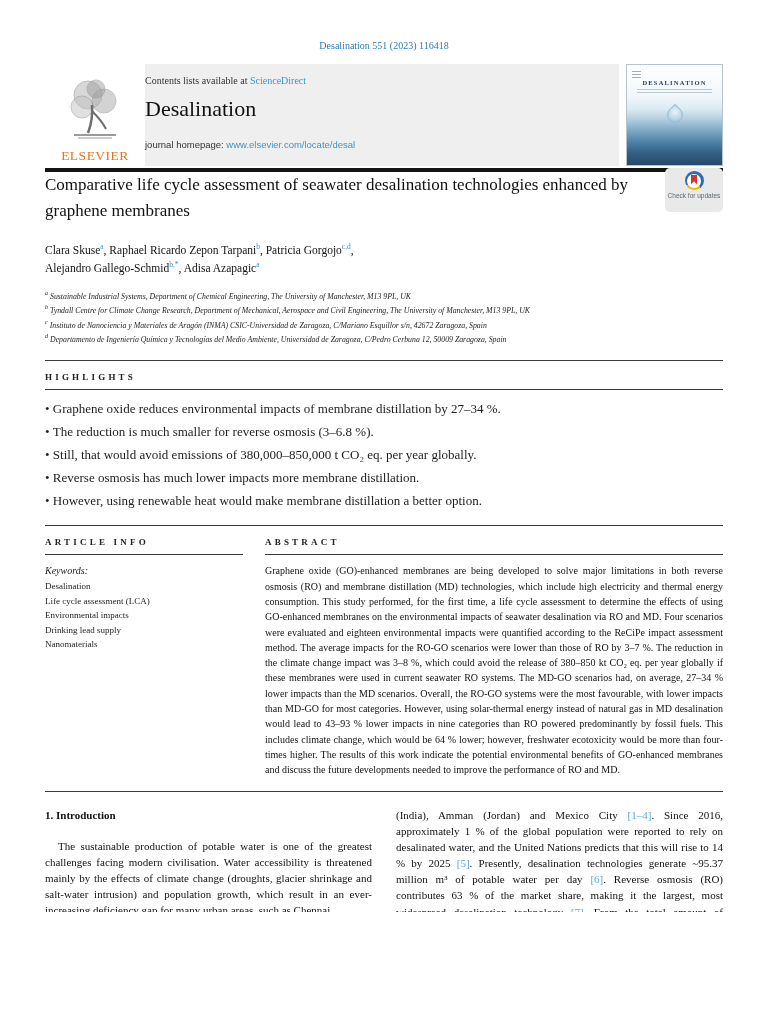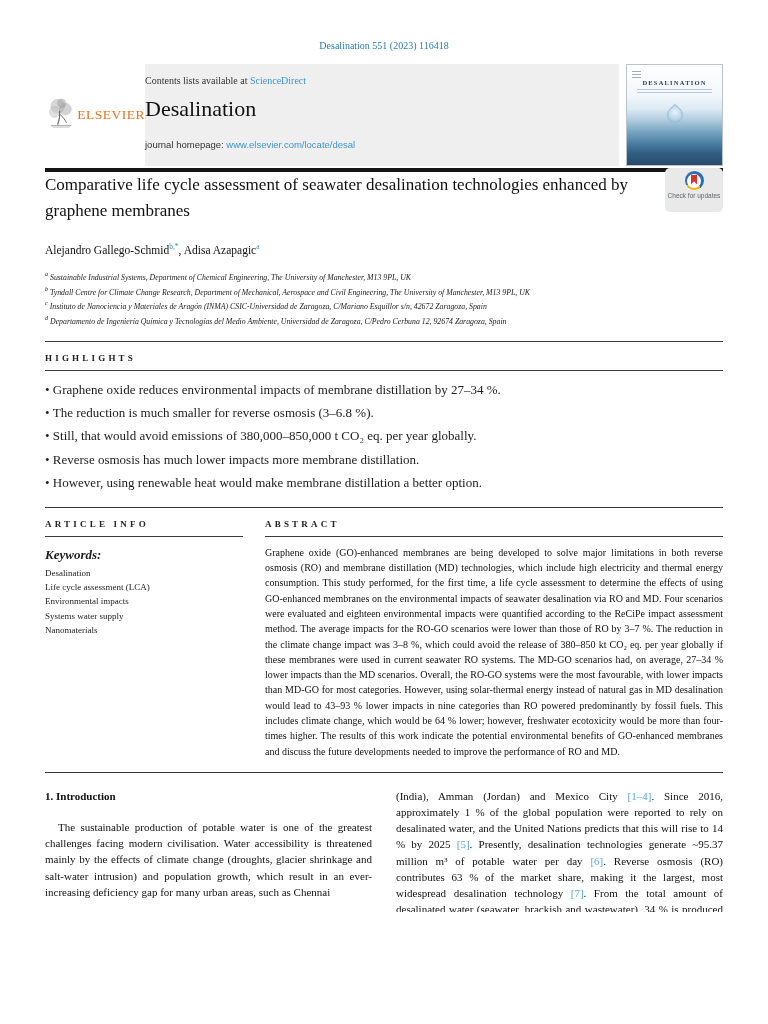--- a/index.html
+++ b/index.html
@@ -11,21 +11,21 @@
   }
   a { text-decoration:none; }
   .lnk { color:#3d94c8; cursor:pointer; }
 
   
   .top-citation { padding-top:40px; text-align:center; font-size:10px; }
   .top-citation a { color:#2d7ab1; }
 
   
   .header-row { margin-top:13px; display:flex; height:102px; }
-  .logo-box { width:100px; display:flex; flex-direction:row; align-items:center; justify-content:flex-end; padding-bottom:2px; }
+  .logo-box { width:100px; display:flex; flex-direction:column; align-items:center; justify-content:flex-end; padding-bottom:2px; }
   .elsevier-word { font-size:13.5px; color:#e8731f; letter-spacing:0.5px; margin-top:1px; font-family:"Liberation Serif", serif; }
   .journal-box { flex:1; background:#efefef; padding-top:11px; margin-right:7px; }
   .contents-line { font-size:10px; color:#333; }
   .journal-title { font-size:22px; margin-top:10px; color:#111; }
   .homepage-line { font-size:9.5px; margin-top:17px; font-family:"Liberation Sans", sans-serif; color:#333; }
   .cover-box { width:97px; border:1px solid #b9c3cb; position:relative; overflow:hidden;
     background:linear-gradient(180deg,#ffffff 0%,#f2f7fb 30%,#dceaf3 44%,#b4cfe0 54%,#7ba7c4 66%,#4c7fa4 78%,#335f84 88%,#274a69 100%);
   }
   .cover-title { position:absolute; top:14px; width:100%; text-align:center; font-size:6.5px; letter-spacing:1.2px; color:#1d3a5f; font-weight:bold; }
   .cover-sub { position:absolute; top:24px; left:10px; right:10px; height:5px;
@@ -65,21 +65,21 @@
   .hl-heading { margin-top:11px; }
   .hl-rule { margin-top:7px; }
   .highlights-list { list-style:none; margin-top:7px; font-size:13px; line-height:1.78; }
   .highlights-list li::before { content:"\2022\00a0"; }
 
   
   .info-row { margin-top:11px; display:flex; align-items:flex-start; }
   .info-col { width:198px; flex-shrink:0; }
   .abs-col { flex:1; margin-left:22px; }
   .col-rule { border:none; border-top:1px solid #3a3a3a; margin:7px 0 8px; }
-  .kw-label { font-style:italic; font-size:13px; line-height:1.6;font-weight:bold; }
+  .kw-label { font-style:italic; font-size:10px; line-height:1.6; }
   .kw-item { font-size:9px; line-height:1.6; }
   .abstract-text { font-size:10px; line-height:1.53; text-align:justify; color:#111; }
 
   
   .body-row { margin-top:15px; display:flex; }
   .body-col { width:327px; font-size:11px; line-height:1.47; text-align:justify; color:#111; }
   .body-col + .body-col { margin-left:24px; }
   .intro-heading { font-size:11px; font-weight:bold; margin-bottom:15px; }
   .body-col p { text-indent:13px; }
   .body-col .cont { text-indent:0; }
@@ -147,30 +147,35 @@
         <div class="badge-inner">
             <div class="badge-bookmark"></div>
           </div>
       </div>
       <div class="badge-text">Check for updates</div>
     </div>
   </div>
 
   <div class="authors">
     <div>
+      <span><span>Clara Skuse</span><sup>a</sup><span>, </span></span>
+      <span><span>Raphael Ricardo Zepon Tarpani</span><sup>b</sup><span>, </span></span>
+      <span><span>Patricia Gorgojo</span><sup>c,d</sup><span>,</span></span>
+    </div>
+    <div>
       <span><span>Alejandro Gallego-Schmid</span><sup>b,*</sup><span>, </span></span>
       <span><span>Adisa Azapagic</span><sup>a</sup><span></span></span>
     </div>
   </div>
 
   <div class="affiliations">
     <div><sup>a</sup><span>Sustainable Industrial Systems, Department of Chemical Engineering, The University of Manchester, M13 9PL, UK</span></div>
     <div><sup>b</sup><span>Tyndall Centre for Climate Change Research, Department of Mechanical, Aerospace and Civil Engineering, The University of Manchester, M13 9PL, UK</span></div>
     <div><sup>c</sup><span>Instituto de Nanociencia y Materiales de Aragón (INMA) CSIC-Universidad de Zaragoza, C/Mariano Esquillor s/n, 42672 Zaragoza, Spain</span></div>
-    <div><sup>d</sup><span>Departamento de Ingeniería Química y Tecnologías del Medio Ambiente, Universidad de Zaragoza, C/Pedro Cerbuna 12, 92674 Zaragoza, Spain</span></div>
+    <div><sup>d</sup><span>Departamento de Ingeniería Química y Tecnologías del Medio Ambiente, Universidad de Zaragoza, C/Pedro Cerbuna 12, 50009 Zaragoza, Spain</span></div>
   </div>
 
   <hr class="rule">
 
   <div class="sec-heading hl-heading">HIGHLIGHTS</div>
   <hr class="rule hl-rule">
   <ul class="highlights-list">
     <li>Graphene oxide reduces environmental impacts of membrane distillation by 27–34 %.</li>
     <li>The reduction is much smaller for reverse osmosis (3–6.8 %).</li>
     <li>Still, that would avoid emissions of 380,000–850,000 t CO₂ eq. per year globally.</li>
@@ -180,21 +185,21 @@
   <hr class="rule">
 
   <div class="info-row">
     <div class="info-col">
       <div class="sec-heading">ARTICLE INFO</div>
       <hr class="col-rule">
       <div class="kw-label">Keywords:</div>
       <div class="kw-item">Desalination</div>
       <div class="kw-item">Life cycle assessment (LCA)</div>
       <div class="kw-item">Environmental impacts</div>
-      <div class="kw-item">Systems water supply</div>
+      <div class="kw-item">Drinking lead supply</div>
       <div class="kw-item">Nanomaterials</div>
     </div>
     <div class="abs-col">
       <div class="sec-heading">ABSTRACT</div>
       <hr class="col-rule">
       <p class="abstract-text">Graphene oxide (GO)-enhanced membranes are being developed to solve major limitations in both reverse osmosis (RO) and membrane distillation (MD) technologies, which include high electricity and thermal energy consumption. This study performed, for the first time, a life cycle assessment to determine the effects of using GO-enhanced membranes on the environmental impacts of seawater desalination via RO and MD. Four scenarios were evaluated and eighteen environmental impacts were quantified according to the ReCiPe impact assessment method. The average impacts for the RO-GO scenarios were lower than those of RO by 3–7 %. The reduction in the climate change impact was 3–8 %, which could avoid the release of 380–850 kt CO₂ eq. per year globally if these membranes were used in current seawater RO systems. The MD-GO scenarios had, on average, 27–34 % lower impacts than the MD scenarios. Overall, the RO-GO systems were the most favourable, with lower impacts than MD-GO for most categories. However, using solar-thermal energy instead of natural gas in MD desalination would lead to 43–93 % lower impacts in nine categories than RO powered predominantly by fossil fuels. This includes climate change, which would be 64 % lower; however, freshwater ecotoxicity would be more than four-times higher. The results of this work indicate the potential environmental benefits of GO-enhanced membranes and discuss the future developments needed to improve the performance of RO and MD.</p>
     </div>
   </div>
 
   <hr class="rule">

